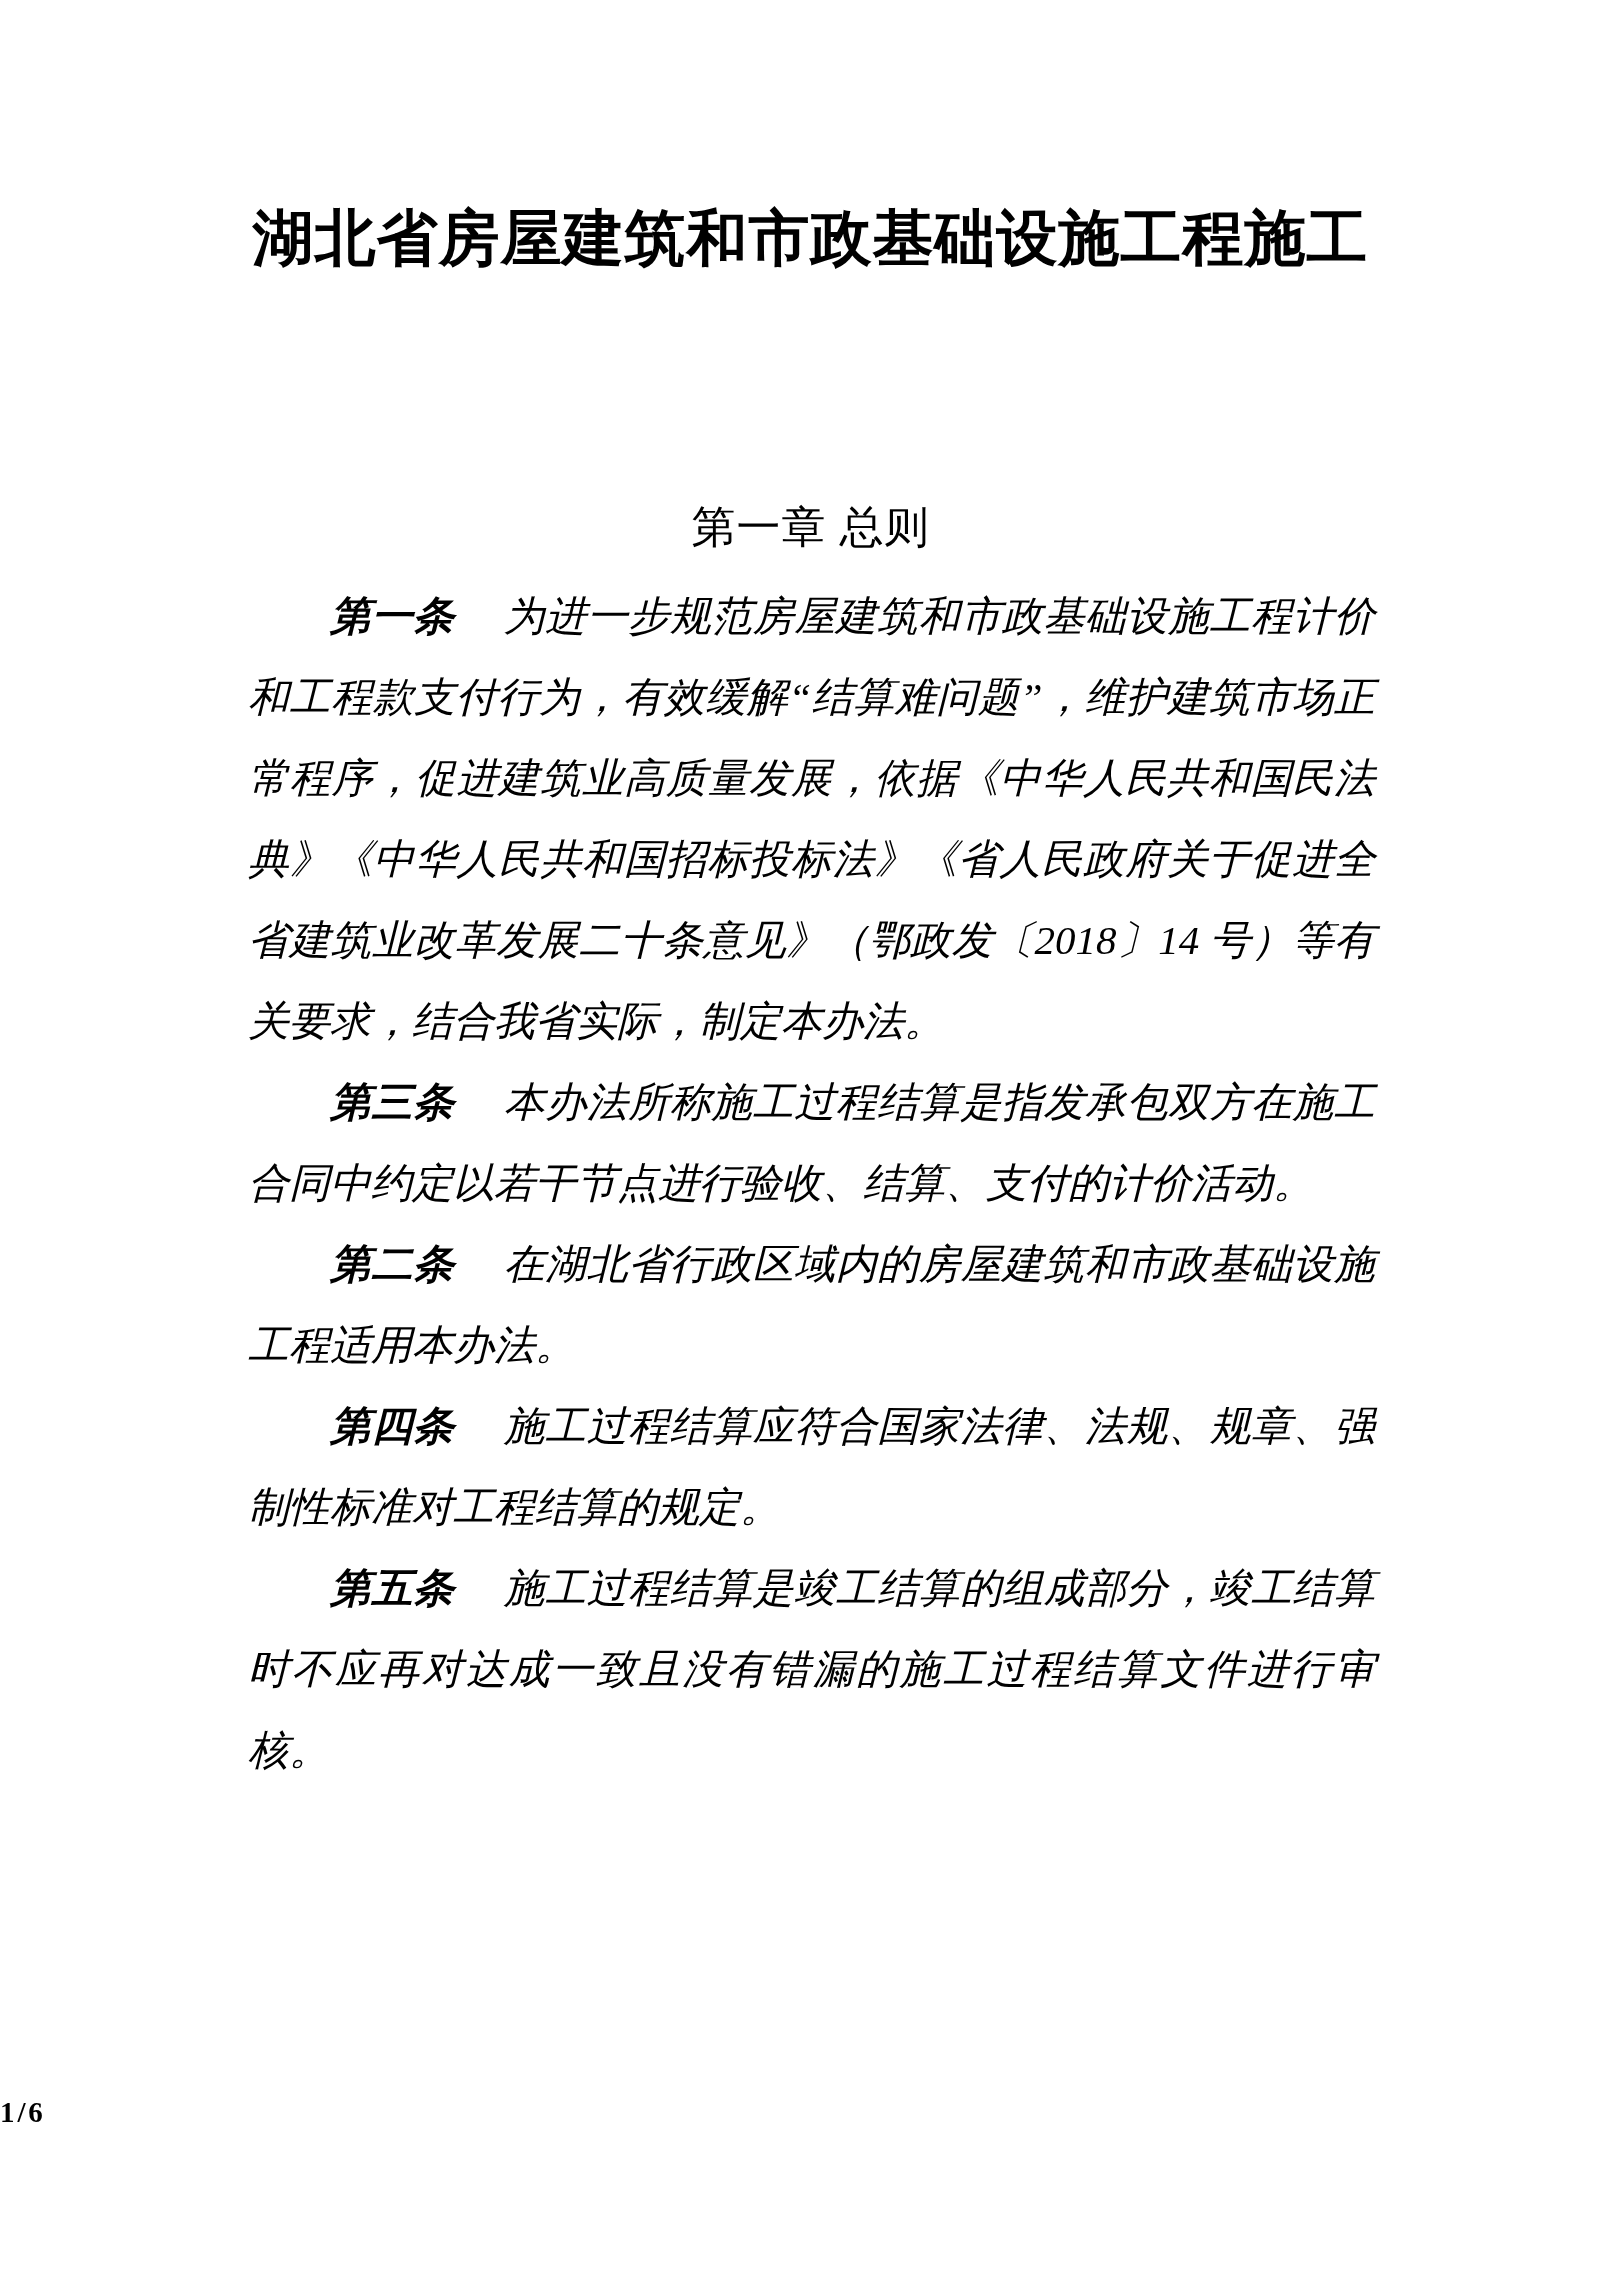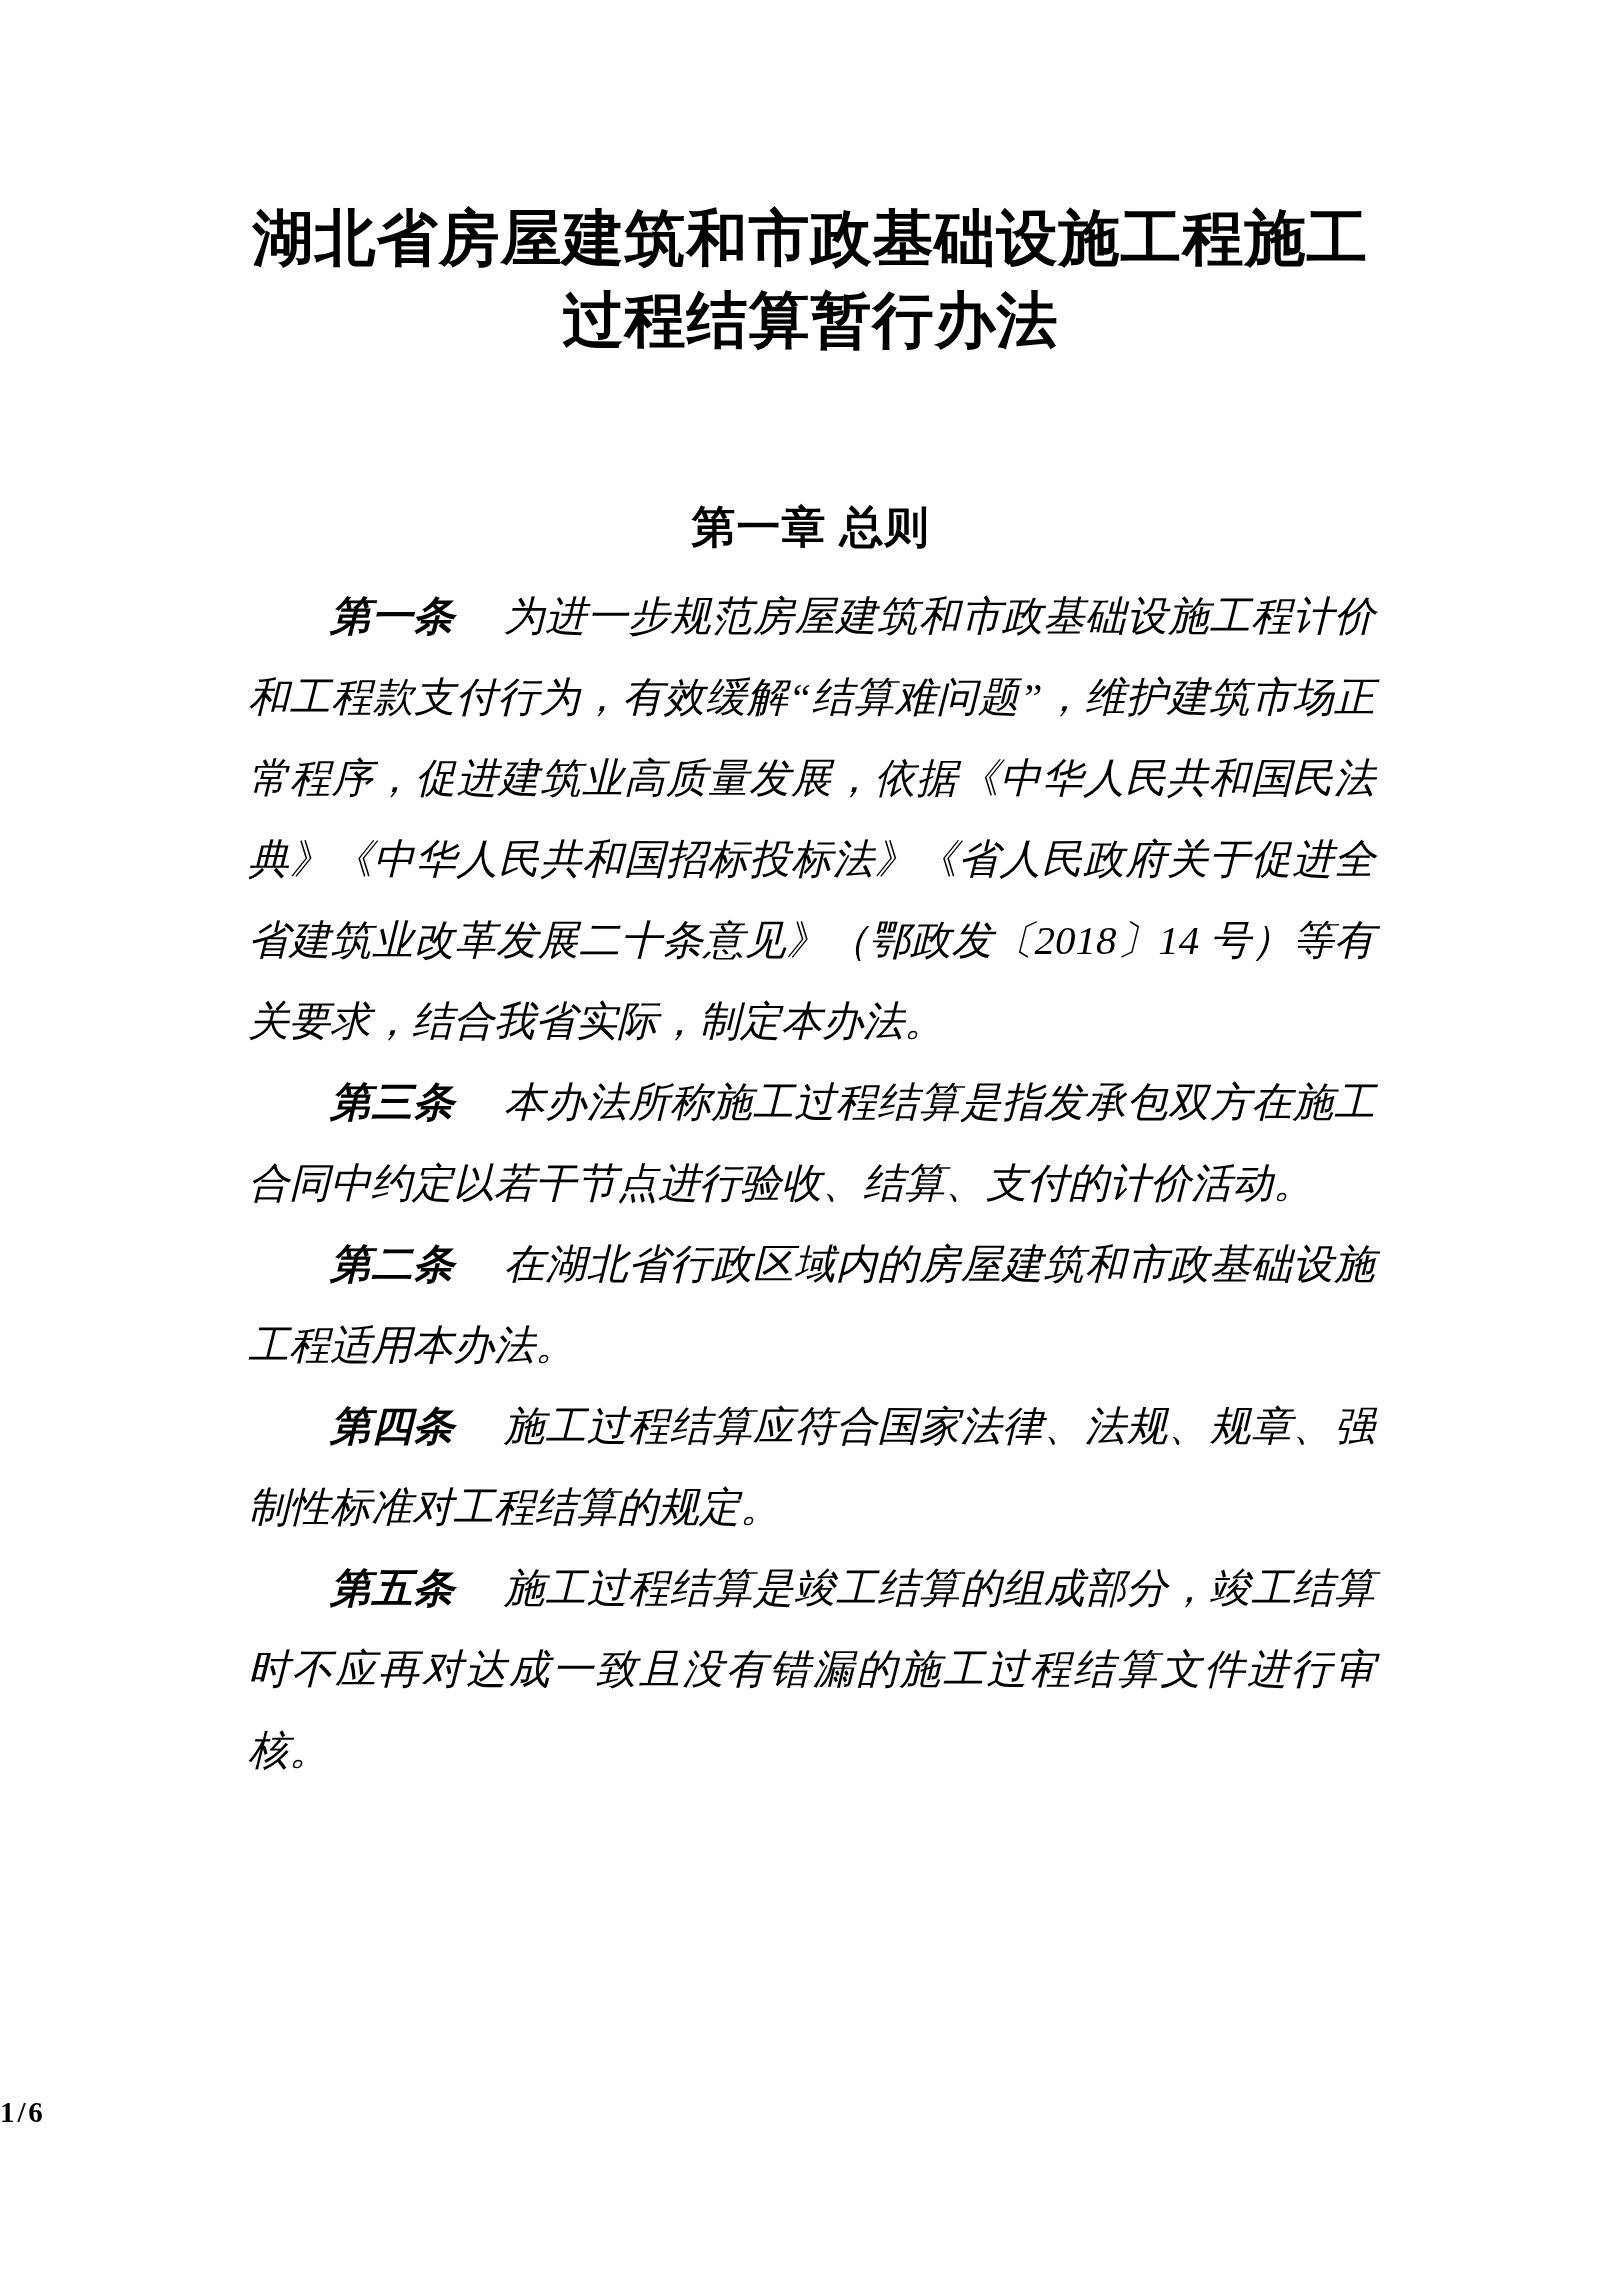--- a/index.html
+++ b/index.html
@@ -28,21 +28,21 @@
     line-height: 82px;
     letter-spacing: 1px;
   }
   .chapter-heading {
     position: absolute;
     top: 496px;
     left: 0;
     width: 100%;
     text-align: center;
     font-family: "Liberation Sans", "DejaVu Sans", sans-serif;
-    font-weight: 700;
+    font-weight: 400;
     font-size: 44px;
     line-height: 61px;
     letter-spacing: 1px;
   }
   .doc-body {
     position: absolute;
     top: 576px;
     left: 248px;
     width: 1127px;
     font-family: "Liberation Serif", "DejaVu Serif", serif;
@@ -76,21 +76,20 @@
     letter-spacing: 2.9px;
   }
 </style>
 </head>
 <body>
 
 <div class="page">
 
   <div class="doc-title">
     <div class="title-line">湖北省房屋建筑和市政基础设施工程施工</div>
-    <div class="title-line">过程结算暂行办法</div>
   </div>
 
   <div class="chapter-heading">第一章 总则</div>
 
   <div class="doc-body" id="doc-body">
       <p class="para"><span class="clause-label">第一条</span><span class="clause-text">为进一步规范房屋建筑和市政基础设施工程计价和工程款支付行为，有效缓解“结算难问题”，维护建筑市场正常程序，促进建筑业高质量发展，依据《中华人民共和国民法典》《中华人民共和国招标投标法》《省人民政府关于促进全省建筑业改革发展二十条意见》（鄂政发〔2018〕14 号）等有关要求，结合我省实际，制定本办法。</span></p>
       <p class="para"><span class="clause-label">第三条</span><span class="clause-text">本办法所称施工过程结算是指发承包双方在施工合同中约定以若干节点进行验收、结算、支付的计价活动。</span></p>
       <p class="para"><span class="clause-label">第二条</span><span class="clause-text">在湖北省行政区域内的房屋建筑和市政基础设施工程适用本办法。</span></p>
       <p class="para"><span class="clause-label">第四条</span><span class="clause-text">施工过程结算应符合国家法律、法规、规章、强制性标准对工程结算的规定。</span></p>
       <p class="para"><span class="clause-label">第五条</span><span class="clause-text">施工过程结算是竣工结算的组成部分，竣工结算时不应再对达成一致且没有错漏的施工过程结算文件进行审核。</span></p>

